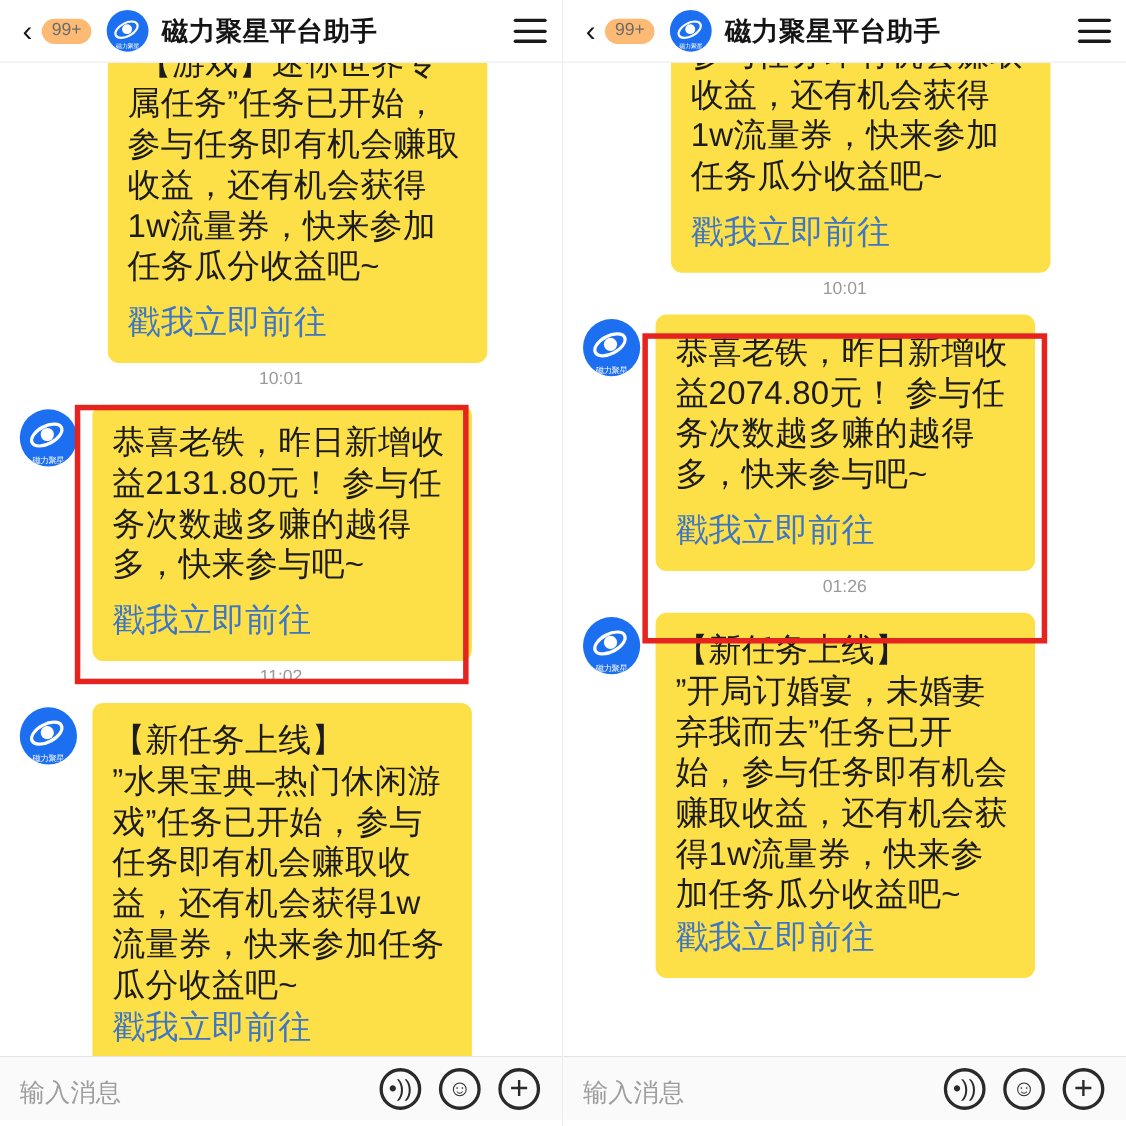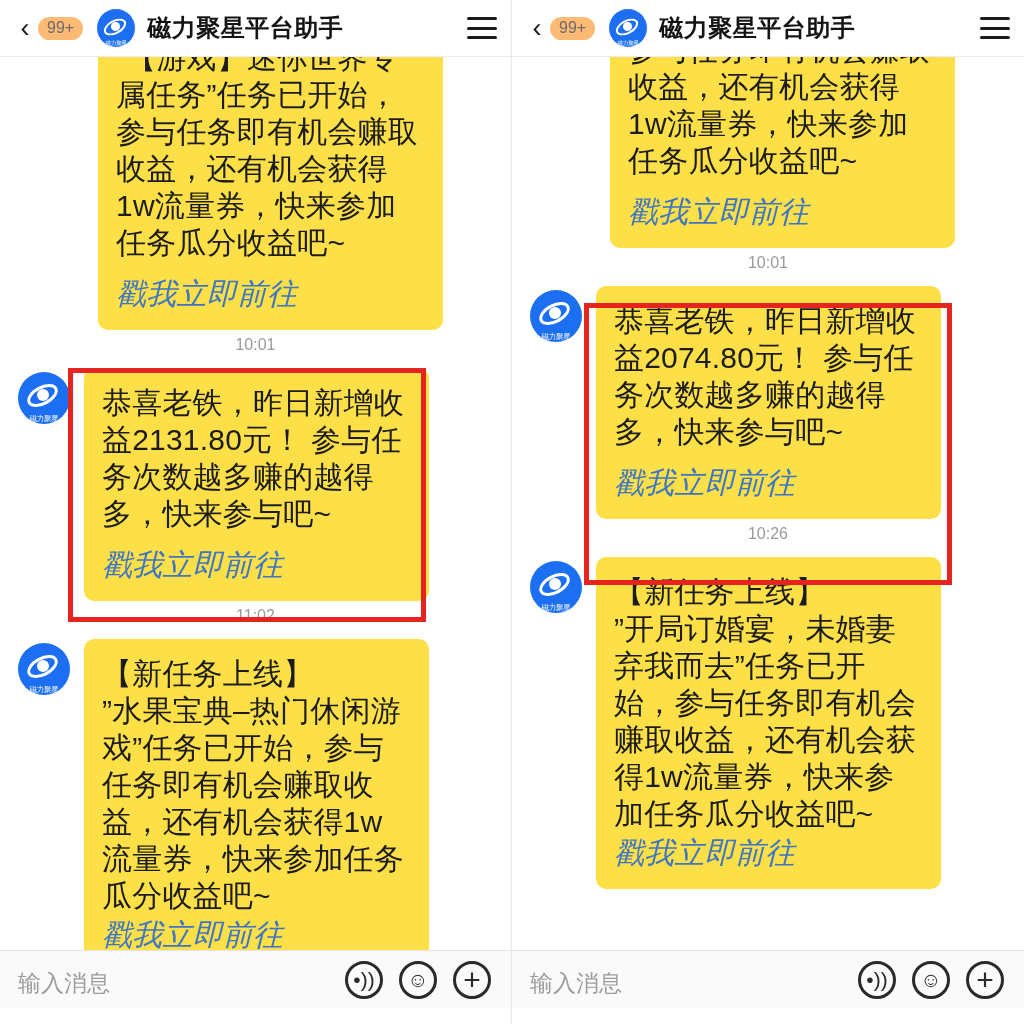--- a/index.html
+++ b/index.html
@@ -160,36 +160,35 @@
     font-size: 30px;
     line-height: 37px;
     color: #1c1c1c;
     letter-spacing: 0.2px;
   }
   .bubble.bare { margin-left: 80px; }
   .link {
     display: block;
     color: #3f76c4;
     margin-top: 14px;
-    font-style: italic;
   }
   .link.tight { margin-top: 2px; }
 
   
   .hl {
     position: absolute;
     border: 5px solid #e52420;
     pointer-events: none;
     z-index: 4;
   }
 
   
   .composer {
     position: absolute;
-    left: 0; right: 0; bottom: 16px;
+    left: 0; right: 0; bottom: 6px;
     height: 58px;
     background: #fafafa;
     border-top: 1px solid #e4e4e4;
     display: flex;
     align-items: center;
     padding: 0 18px;
   }
   .composer .ph {
     font-size: 23px;
     color: #9d9d9d;
@@ -330,21 +329,21 @@
           <div class="ring"></div>
           <div class="dot"></div>
           <div class="cap">磁力聚星</div>
         </div>
         <div class="bubble">
           <span>恭喜老铁，昨日新增收益2074.80元！ 参与任务次数越多赚的越得多，快来参与吧~</span>
           <span class="link">戳我立即前往</span>
         </div>
       </div>
 
-      <div class="ts">10:26</div>
+      <div class="ts">01:26</div>
 
       <div class="row">
         <div class="avatar-msg">
           <div class="ring"></div>
           <div class="dot"></div>
           <div class="cap">磁力聚星</div>
         </div>
         <div class="bubble">
           <span style="white-space:pre-wrap;">【新任务上线】
 ”开局订婚宴，未婚妻弃我而去”任务已开始，参与任务即有机会赚取收益，还有机会获得1w流量券，快来参加任务瓜分收益吧~</span>

